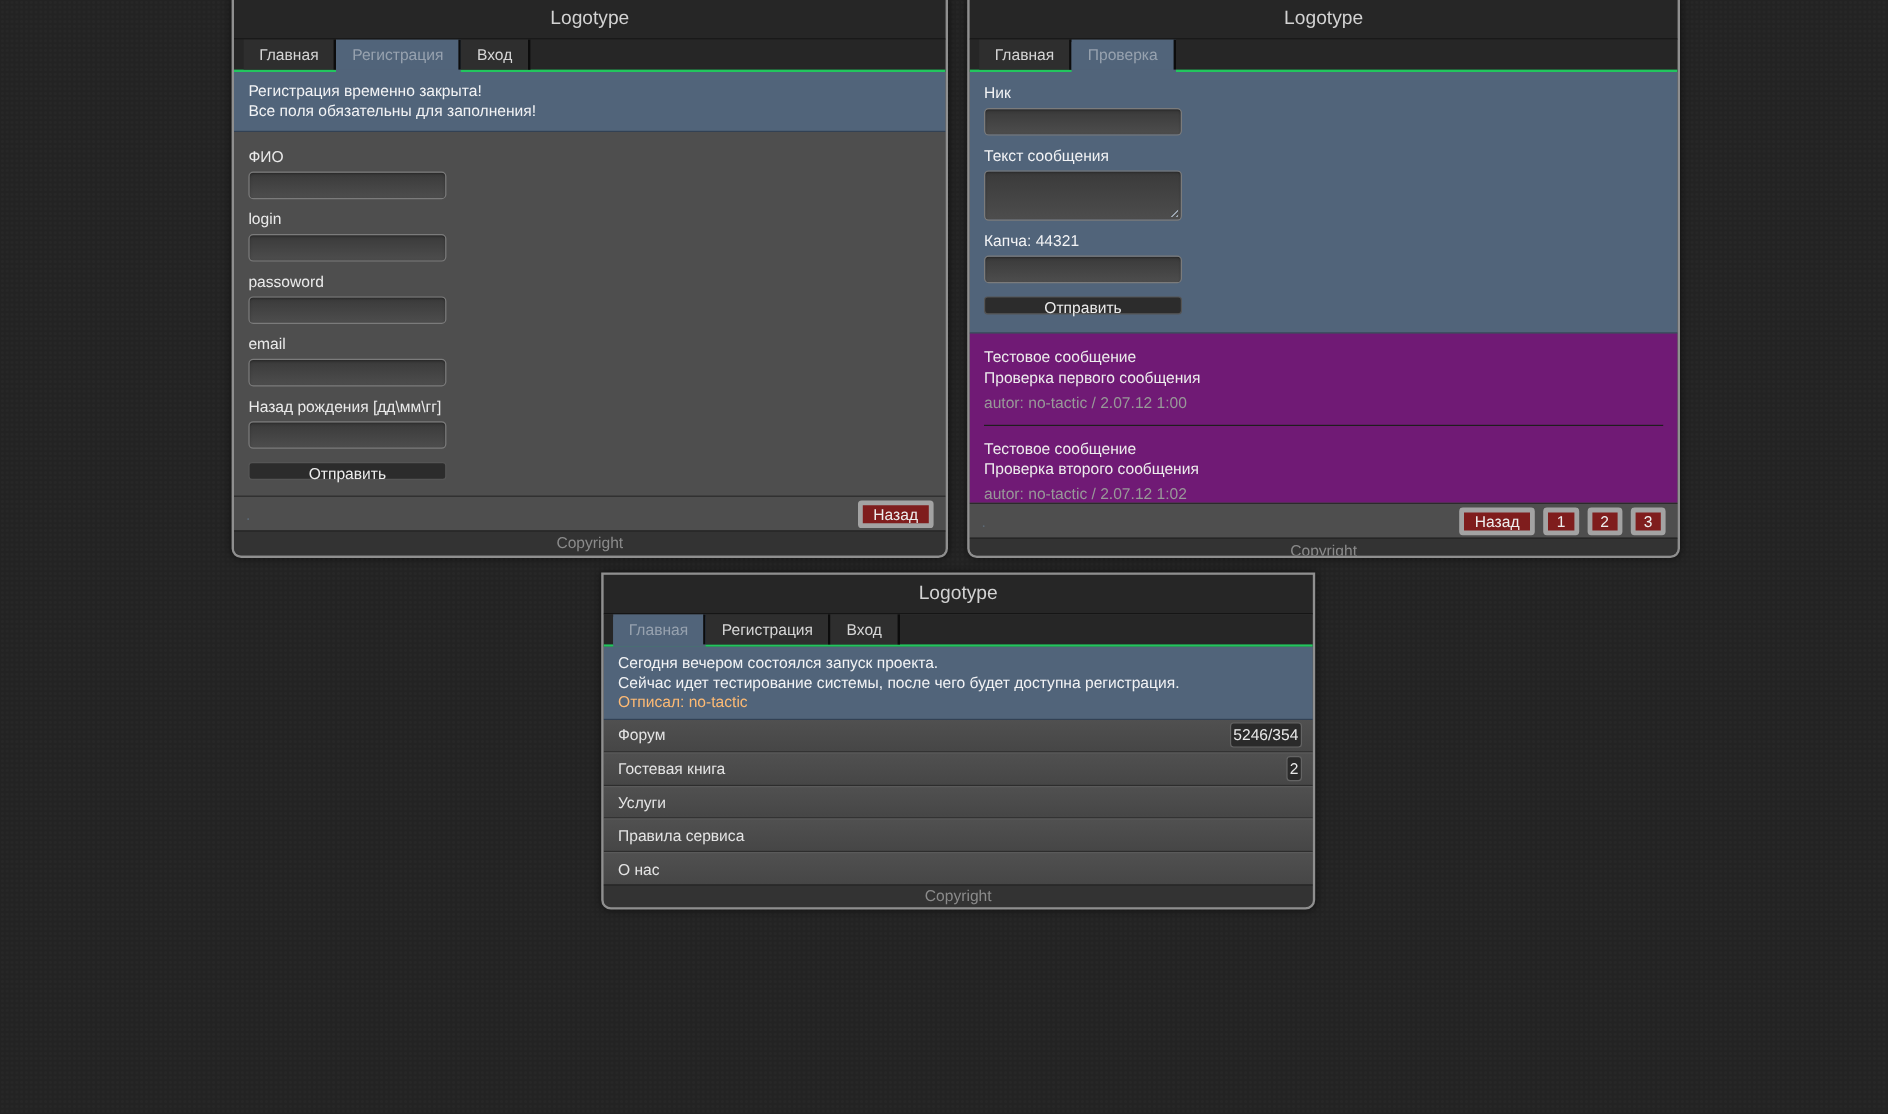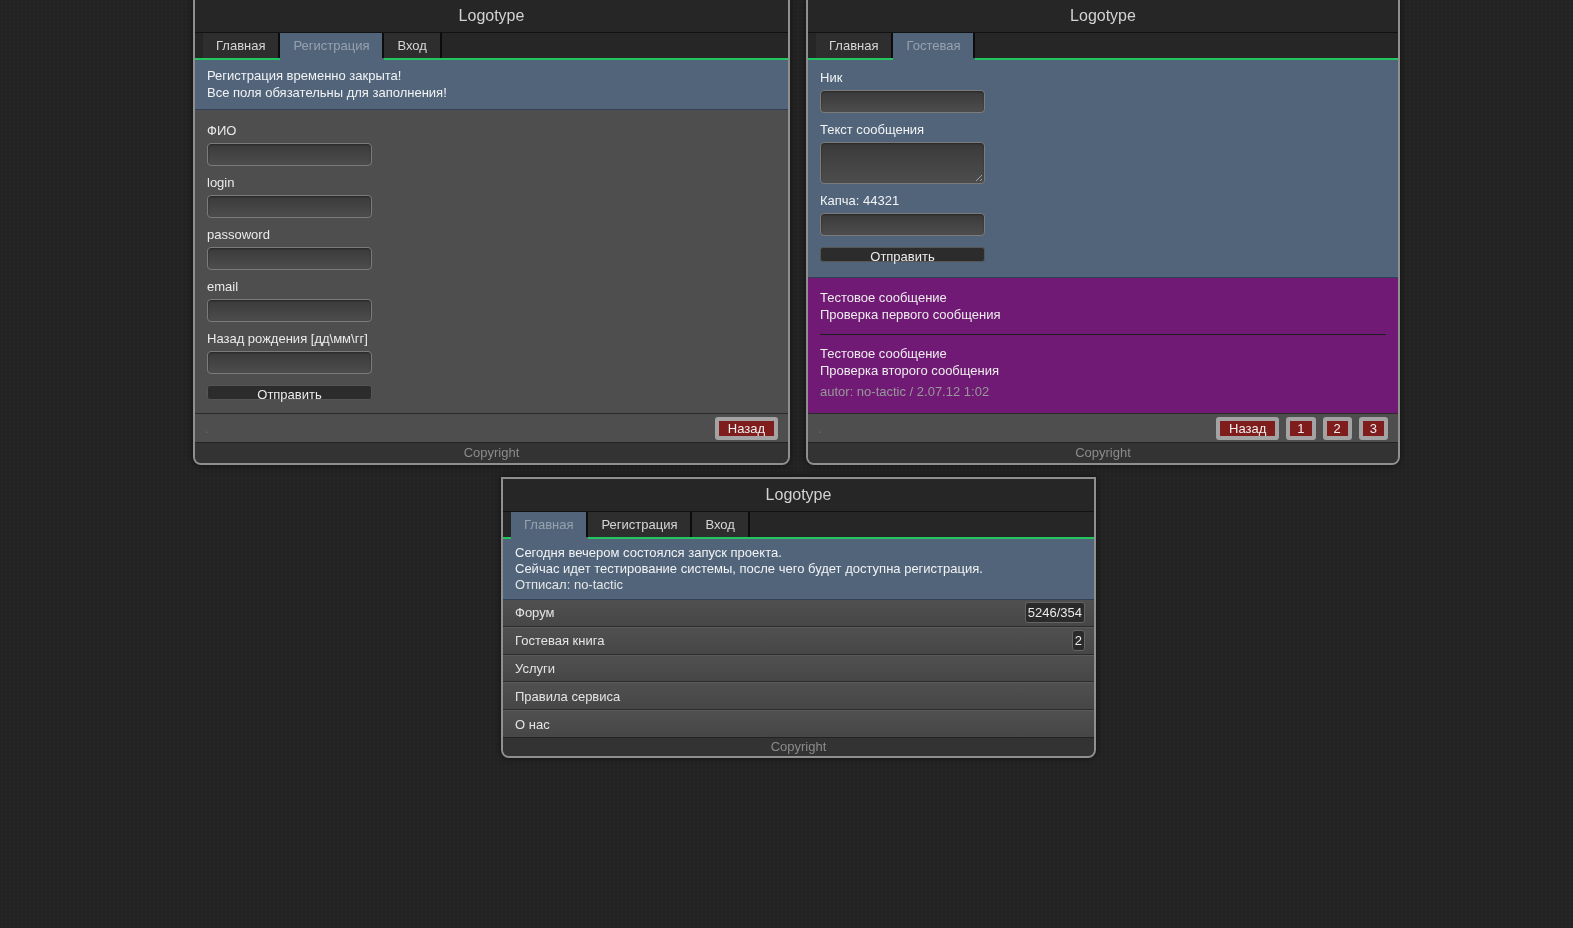--- a/index.html
+++ b/index.html
@@ -33,21 +33,21 @@
     display:flex; align-items:center; padding:0 13px;
     background:#2e2e2e; color:#d6d6d6; border-right:2px solid #0c0c0c;
     cursor:default; white-space:nowrap;
   }
   .tab.active { background:#51647a; color:#97a2af; box-shadow:0 2px 0 0 #51647a; position:relative; }
 
   .notice {
     background:#51647a; border-bottom:1px solid #324154;
     padding:7px 12px 8px; line-height:17px; color:#f2f3f5;
   }
-  .notice .meta { color:#e5e5e5; }
+  .notice .meta { color:#fdba74; }
 
   .reg-form { flex:1; background:#4e4e4e; padding:13px 0 0 12px; }
   .field + .field { margin-top:9px; }
   .field-label { margin:0 0 5px; color:#eaeaea; }
   .tinput {
     display:block; width:165px; height:23px; padding:0 6px;
     border:1px solid #7b7b7b; border-radius:4px;
     background:linear-gradient(#3a3a3a,#4d4d4d);
     box-shadow:inset 0 1px 2px rgba(0,0,0,.35);
     color:#e6e6e6; font:13px "Liberation Sans",sans-serif; outline:none;
@@ -153,21 +153,21 @@
     <span class="footer-dot">.</span>
     <button class="btn-small">Назад</button>
   </div>
   <div class="copyright">Copyright</div>
 </div>
 
 <div class="panel" id="panel-guest">
   <div class="panel-header">Logotype</div>
   <div class="tabbar">
     <div class="tab">Главная</div>
-    <div class="tab active">Гостевая</div>
+    <div class="tab active">Проверка</div>
   </div>
   <div class="gb-form">
     <div class="field">
       <div class="field-label">Ник</div>
       <input class="tinput" type="text" style="">
     </div>
     <div class="field">
       <div class="field-label">Текст сообщения</div>
       <div class="tarea-wrap">
         <textarea class="tarea" style=""></textarea>
@@ -177,20 +177,21 @@
     <div class="field">
       <div class="field-label">Капча: 44321</div>
       <input class="tinput" type="text" style="">
     </div>
     <button class="btn-submit">Отправить</button>
   </div>
   <div class="gb-messages">
     <div>
       <div class="msg-line">Тестовое сообщение</div>
       <div class="msg-line">Проверка первого сообщения</div>
+      <div class="msg-meta">autor: no-tactic / 2.07.12 1:00</div>
     </div>
     <hr class="msg-sep">
     <div>
       <div class="msg-line">Тестовое сообщение</div>
       <div class="msg-line">Проверка второго сообщения</div>
       <div class="msg-meta">autor: no-tactic / 2.07.12 1:02</div>
     </div>
   </div>
   <div class="panel-footer">
     <span class="footer-dot">.</span>

